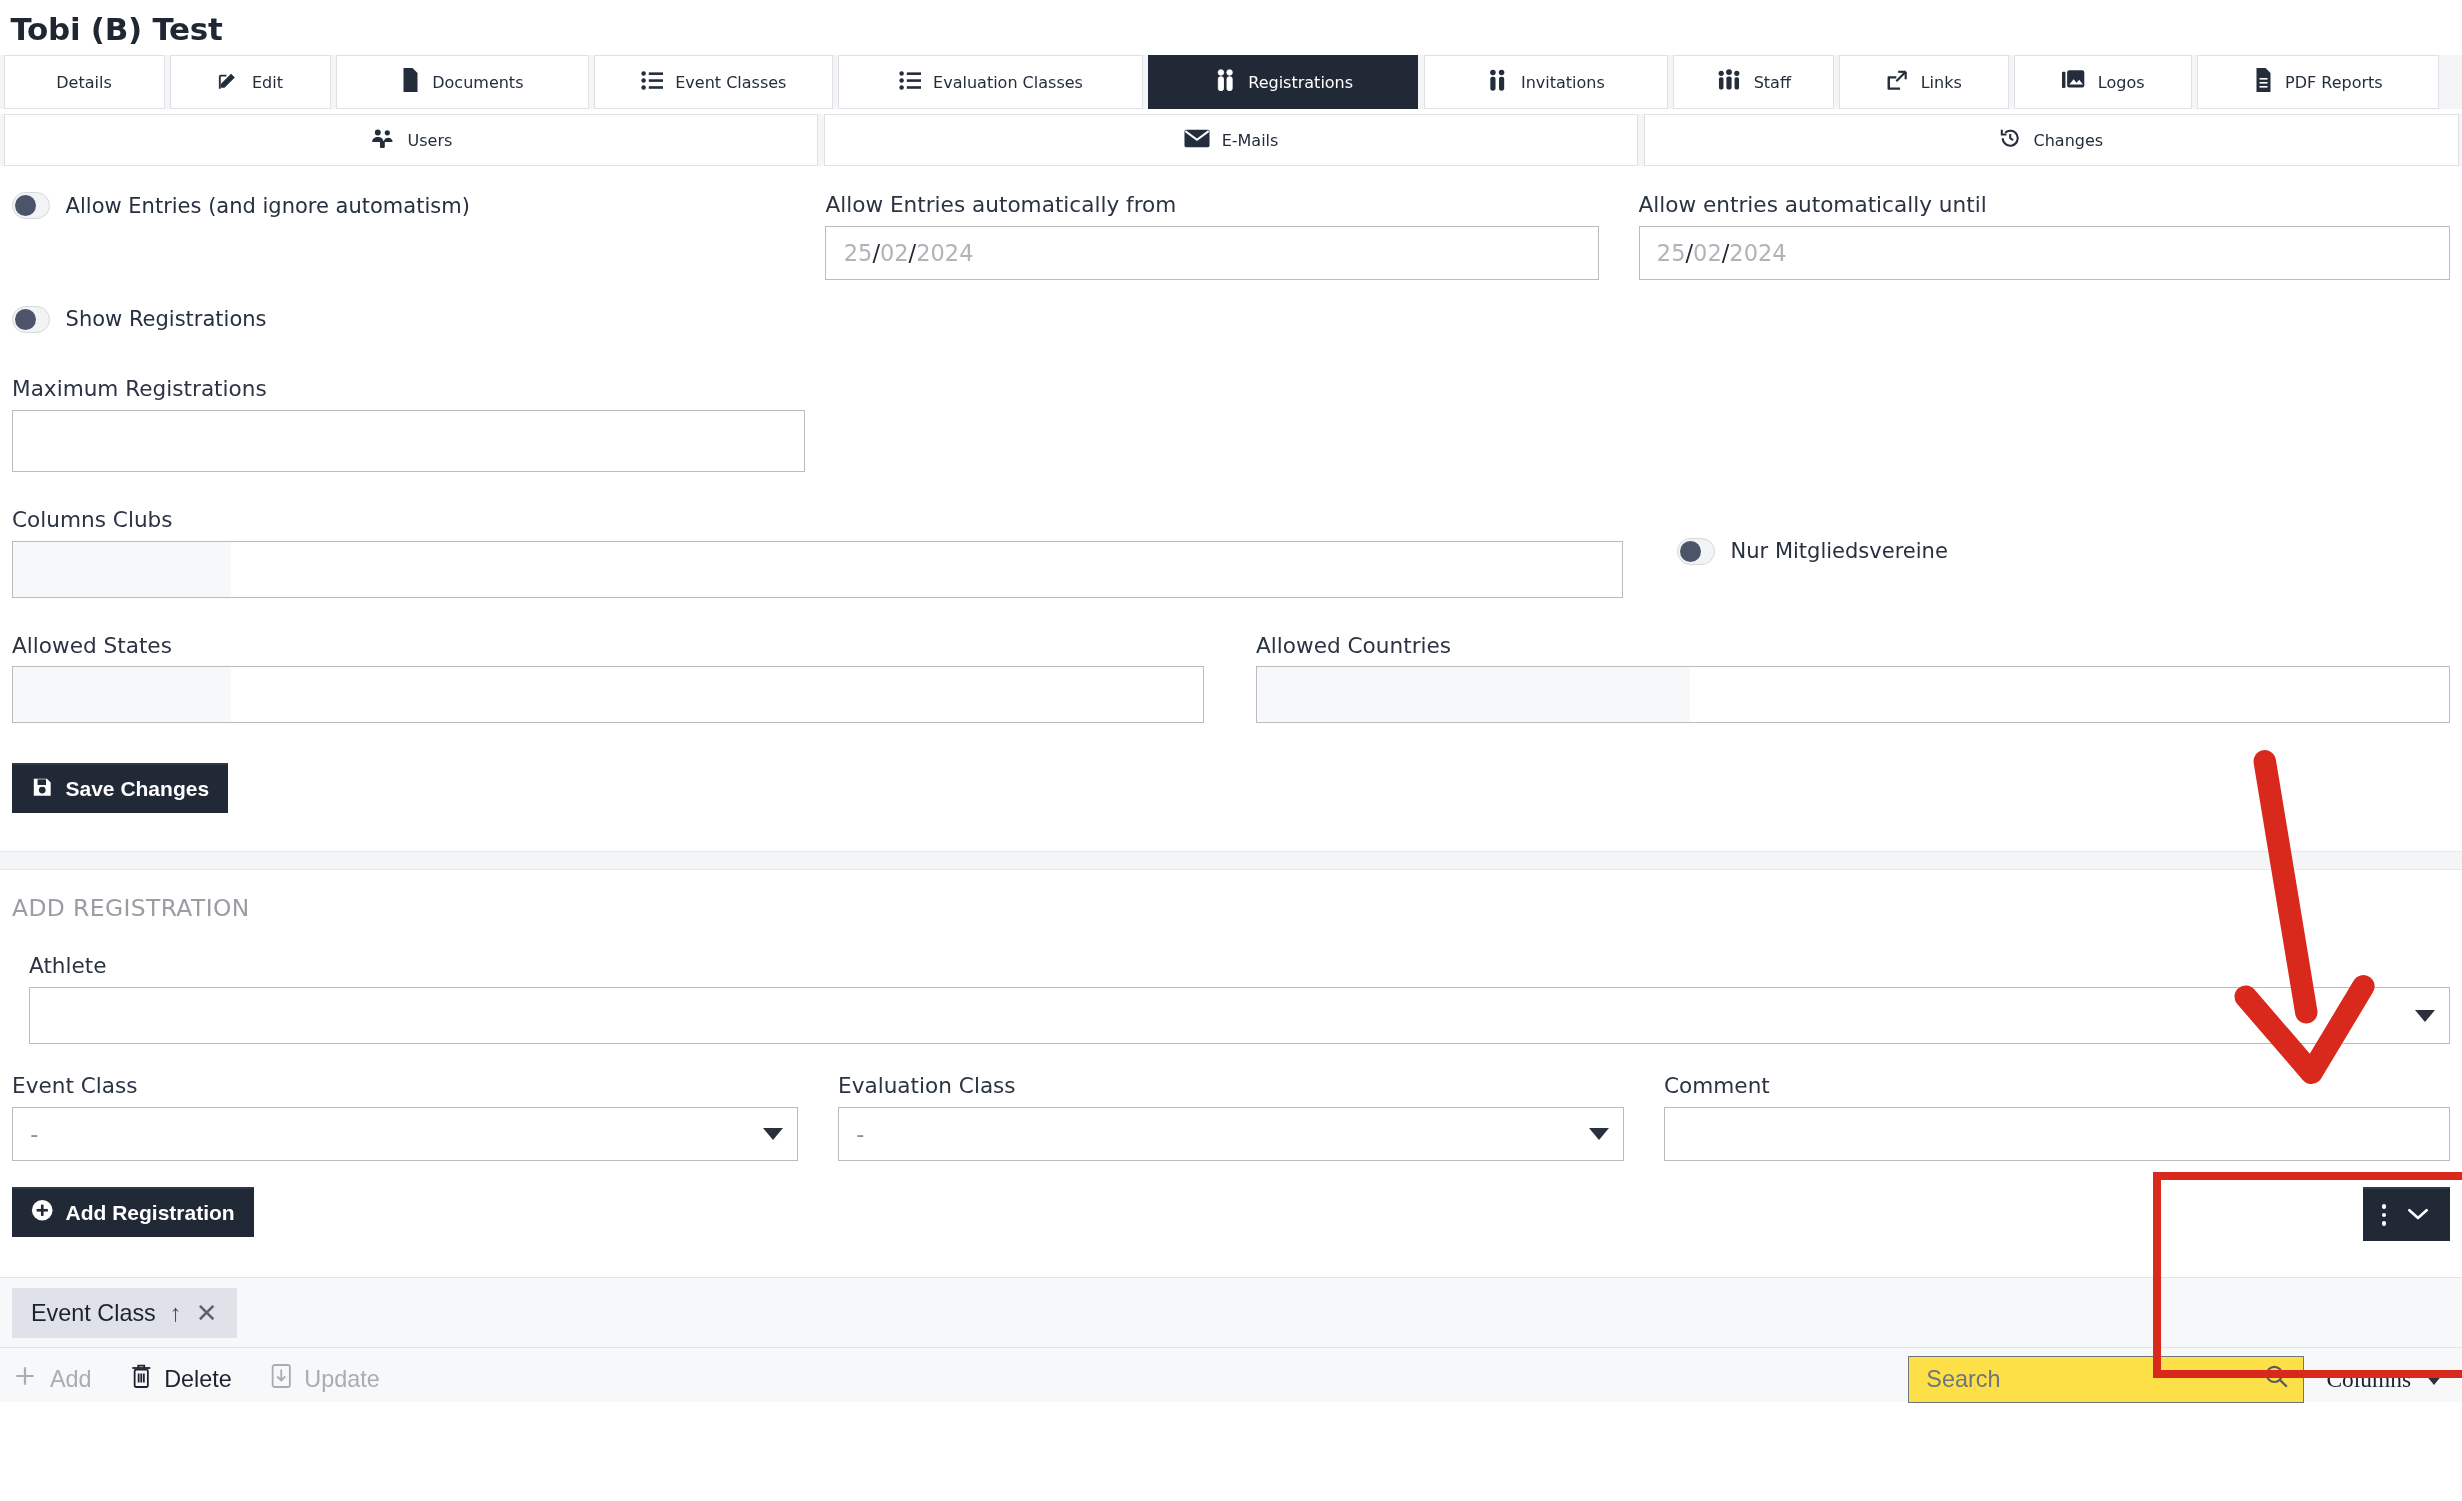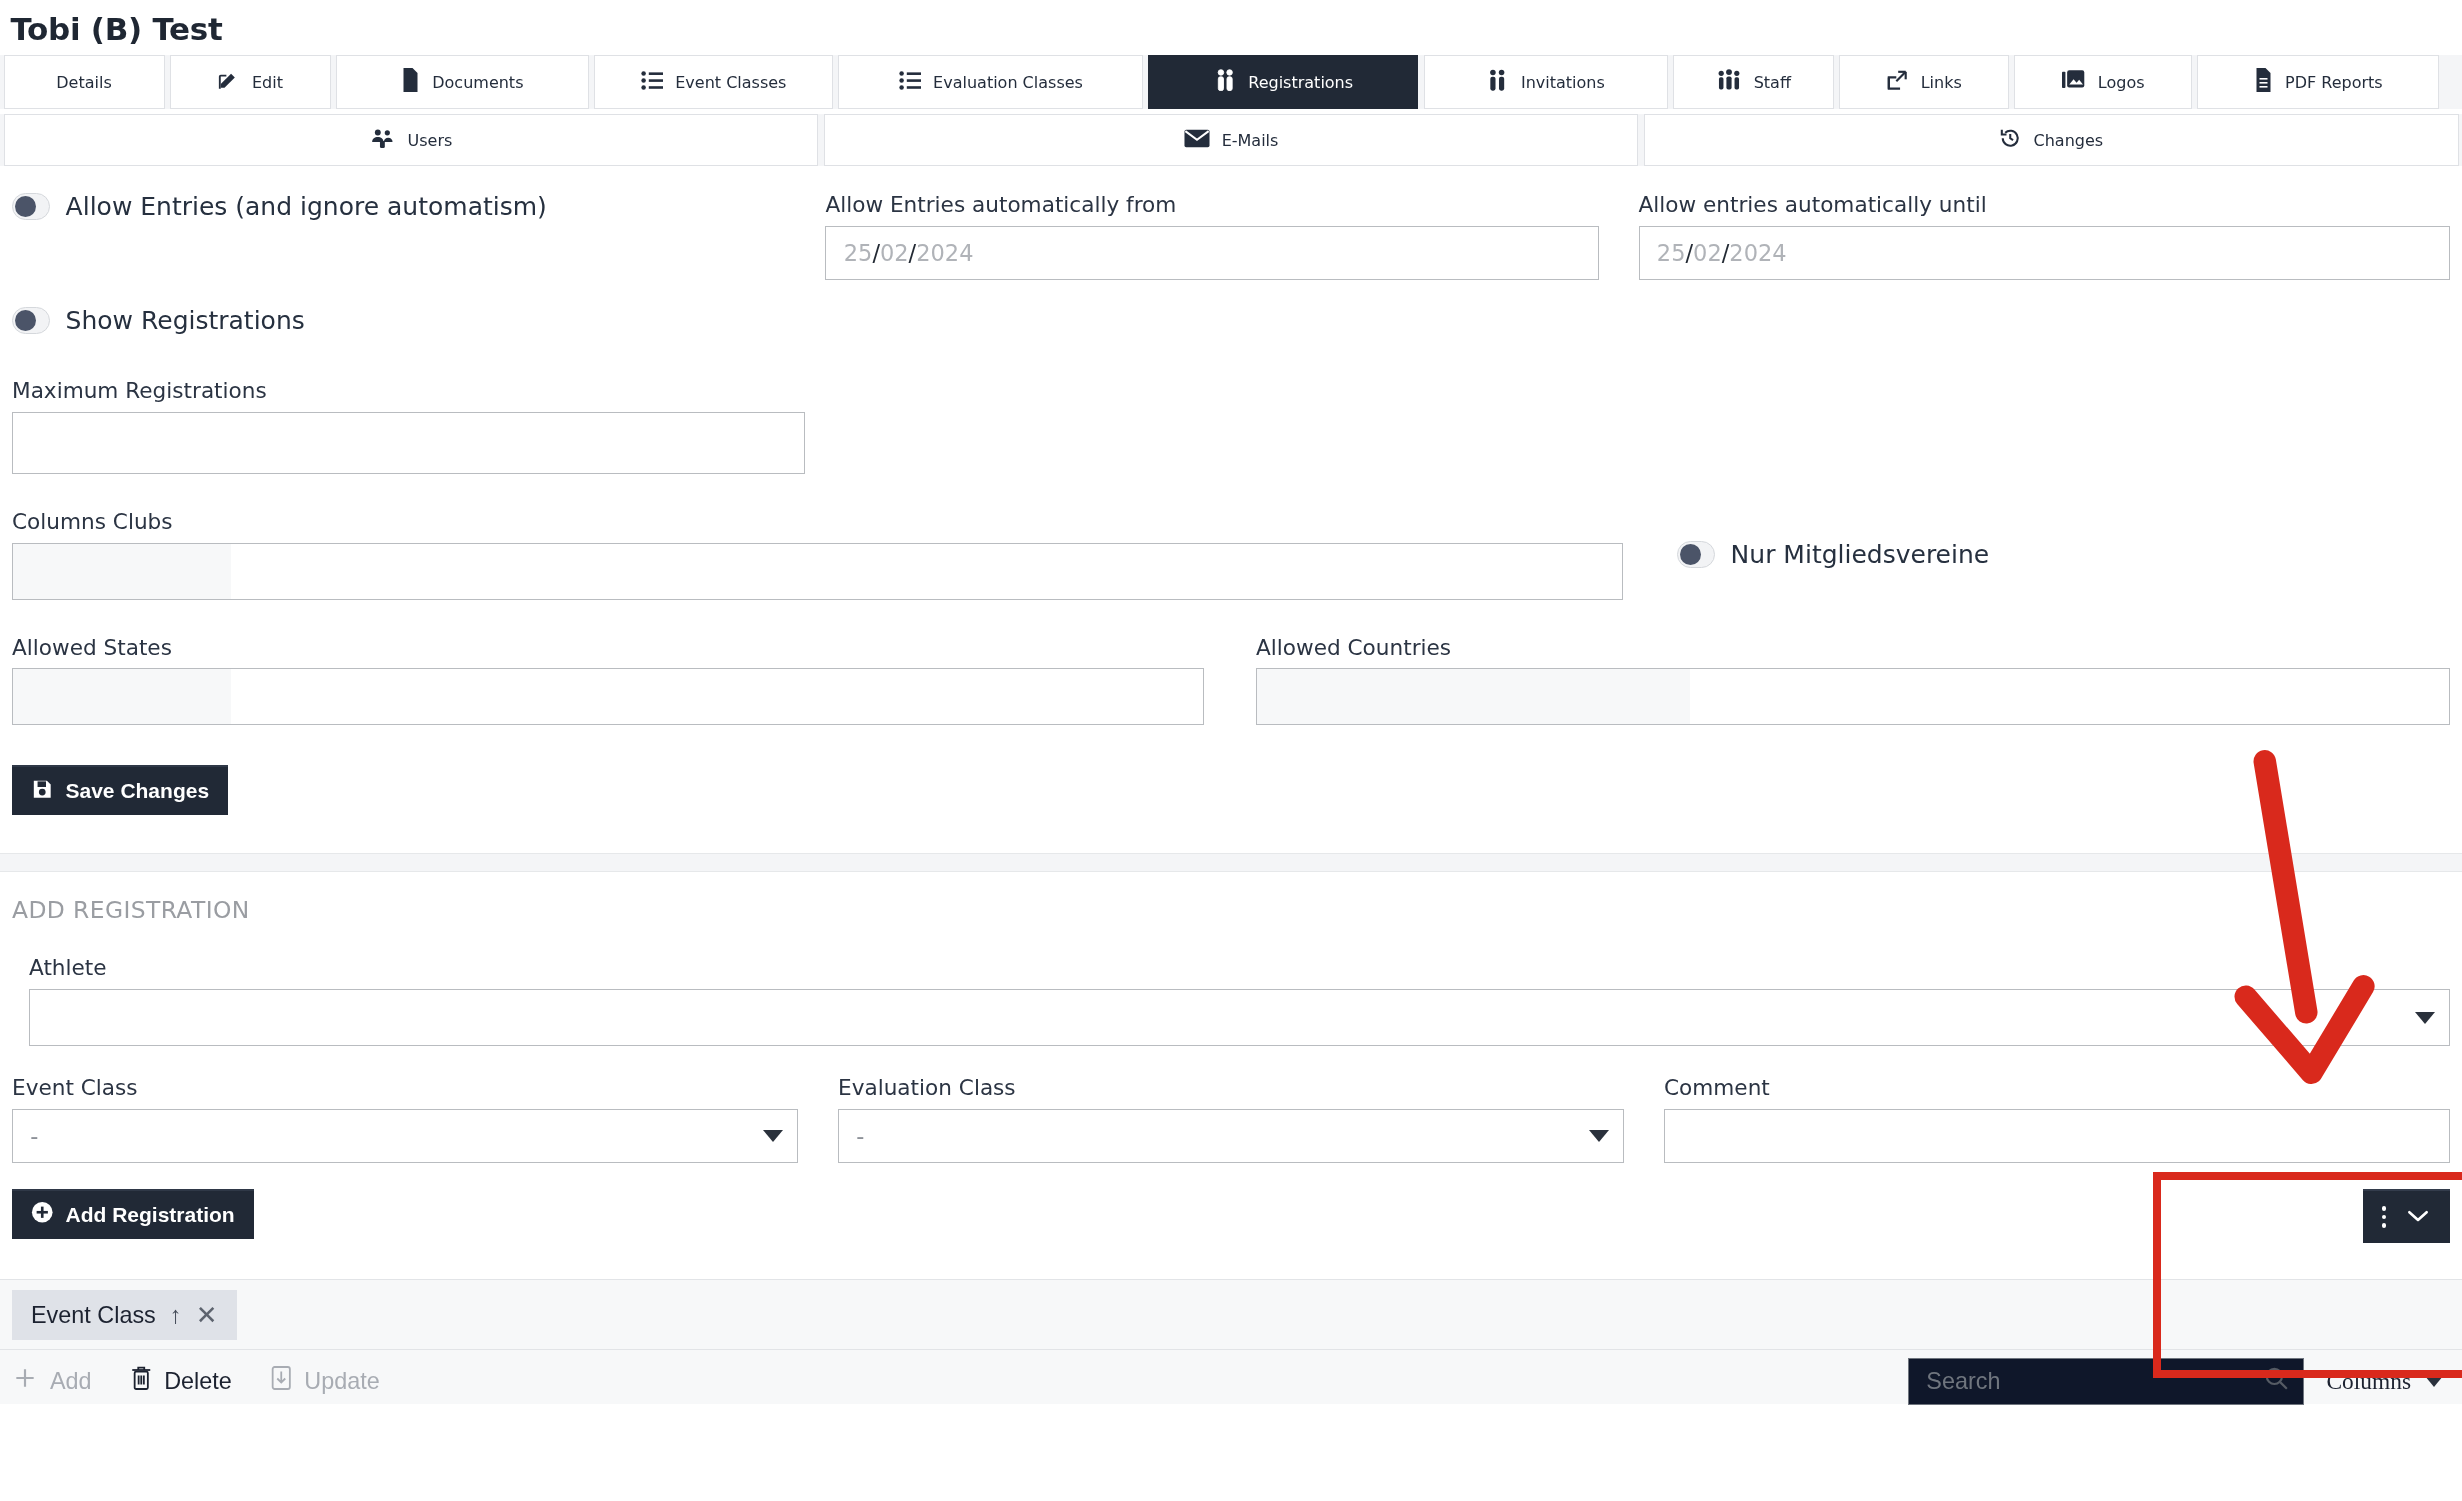--- a/index.html
+++ b/index.html
@@ -109,21 +109,21 @@
   .toggle::after {
     content: "";
     position: absolute;
     left: 1.7px; top: 2.2px;
     width: 21px; height: 21px;
     border-radius: 50%;
     background: #4b5468;
   }
   .toggle-label {
     font-family: "DejaVu Sans", sans-serif;
-    font-size: 25px;
+    font-size: 21px;
     color: #26303f;
     white-space: nowrap;
   }
 
   
   .multisel {
     border: 1.7px solid #b9bcc0;
     background: #ffffff;
     height: 57px;
     display: flex;
@@ -223,21 +223,21 @@
     color: #1c2230;
     margin-right: 38px;
     cursor: pointer;
   }
   .tool.disabled { color: #a8acb3; }
   .tool.disabled svg { stroke: #a8acb3; fill: none; }
 
   .searchbox {
     margin-left: auto;
     border: 1.7px solid #6f757e;
-    background: #0f172a;
+    background: #fde047;
     height: 47px;
     width: 396px;
     display: flex;
     align-items: center;
     padding: 0 14px 0 17.3px;
     font-family: "Liberation Sans", sans-serif;
     font-size: 23.4px;
     color: #6f757e;
   }
   .columns-btn {

